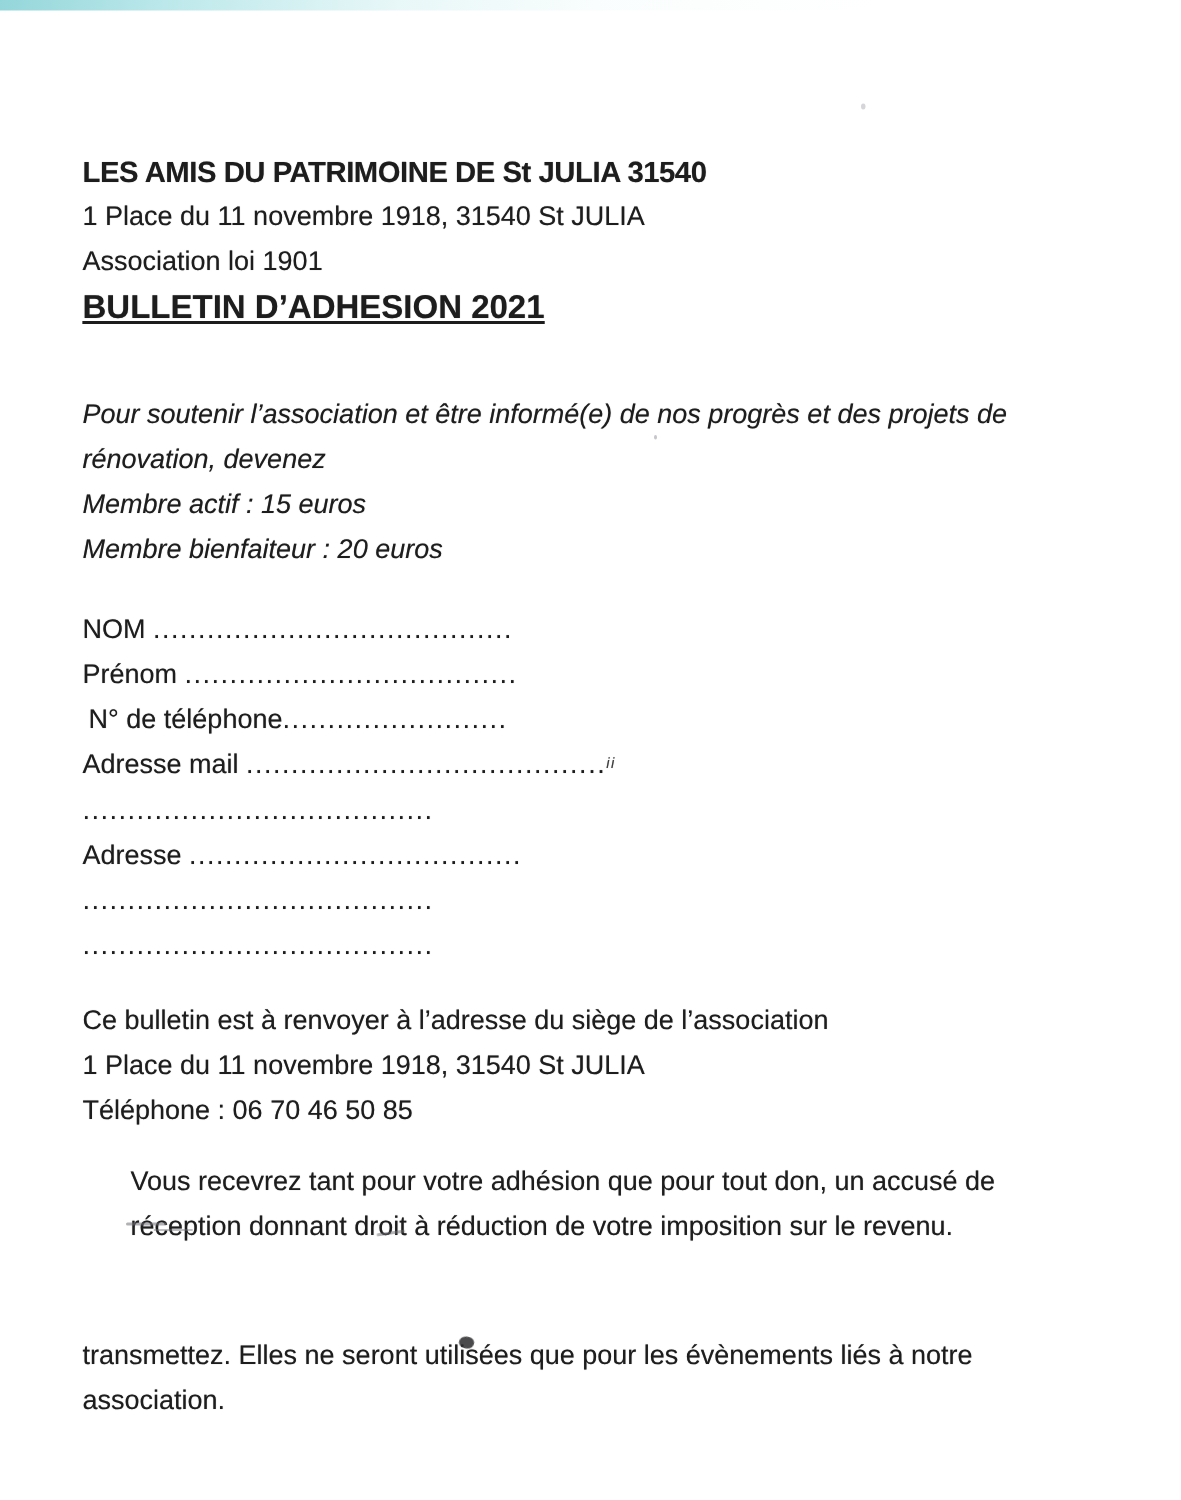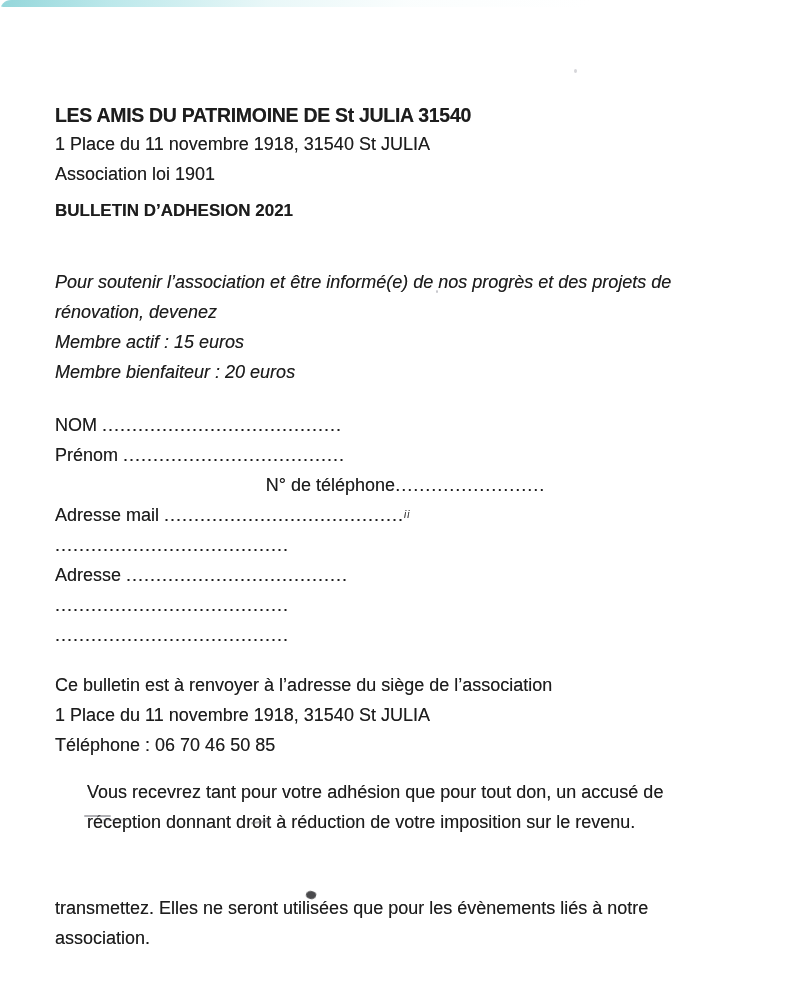--- a/index.html
+++ b/index.html
@@ -1,15 +1,15 @@
 <!DOCTYPE html>
 <html><head>
 <meta charset="utf-8">
 <style>
-  * { margin: 0; padding: 0; box-sizing: border-box; border-radius: 11px; }
+  * { margin: 0; padding: 0; box-sizing: border-box; }
   html, body { background: #ffffff; }
   body {
     width: 787px; height: 1000px;
     position: relative;
     font-family: "Liberation Sans", sans-serif;
     color: #1d1d1d;
     overflow: hidden;
   }
   .page {
     position: absolute; inset: 0;
@@ -30,31 +30,31 @@
     font-size: 18px; line-height: 30px;
     text-shadow: 0 0 0.5px rgba(25,25,25,0.55);
   }
   .line { white-space: nowrap; }
   .doc-title {
     margin-top: 101px;
     font-size: 19.5px; font-weight: bold; letter-spacing: -0.3px;
     line-height: 28px; white-space: nowrap;
   }
   .bulletin-title {
-    font-size: 17px; font-weight: bold; line-height: 28px;
-    margin-top: 8px; white-space: nowrap;
+    font-size: 22px; font-weight: bold; line-height: 28px;
+    margin-top: 2px; white-space: nowrap; text-decoration: underline;
   }
   .para-intro   { margin-top: 42px; font-style: italic; }
   .para-form    { margin-top: 23px; }
   .para-return  { margin-top: 20px; }
   .para-tax     { margin-top: 17px; margin-left: 32px; }
   .para-privacy { margin-top: 56px; }
   .field .dots { letter-spacing: 1px; }
   .field.haslabel .field-label { padding-right: 5px; }
-  .field.indent { padding-left: 4px; text-align: center; }
+  .field.indent { padding-left: 4px; }
   .tail {
     font-size: 10px; vertical-align: 3px; letter-spacing: 1px;
     opacity: 0.85;
     font-style: italic;
   }
   
   .smudge-a {
     position: absolute; left: 84px; top: 815px;
     width: 27px; height: 2px; background: #73737a; opacity: 0.55;
     border-radius: 2px; filter: blur(0.4px);

